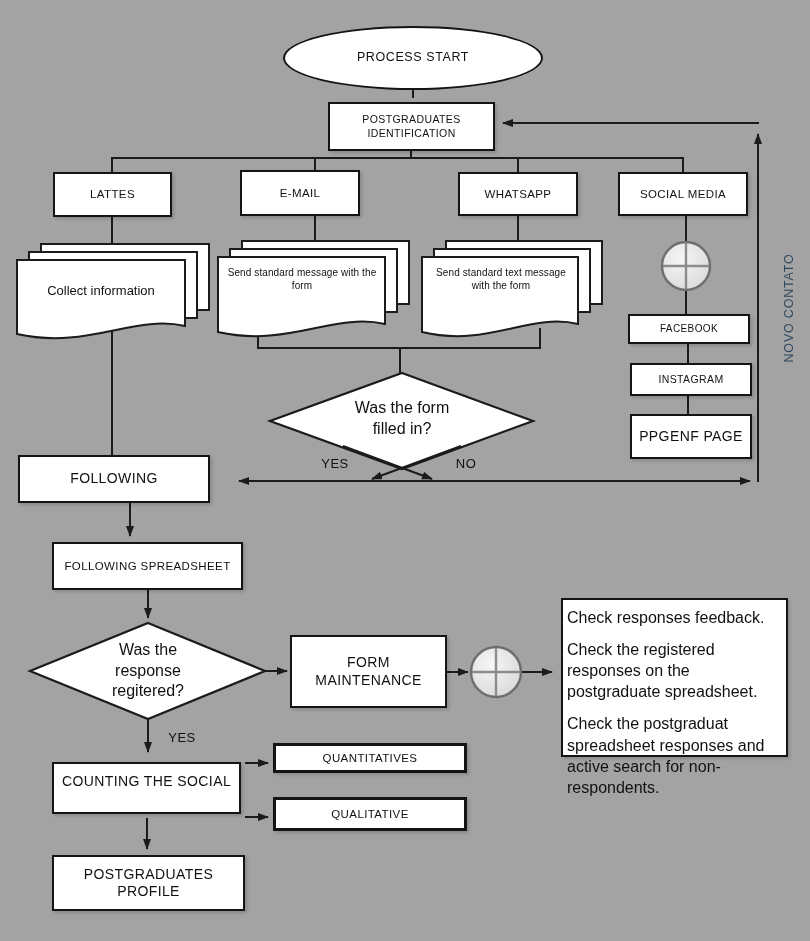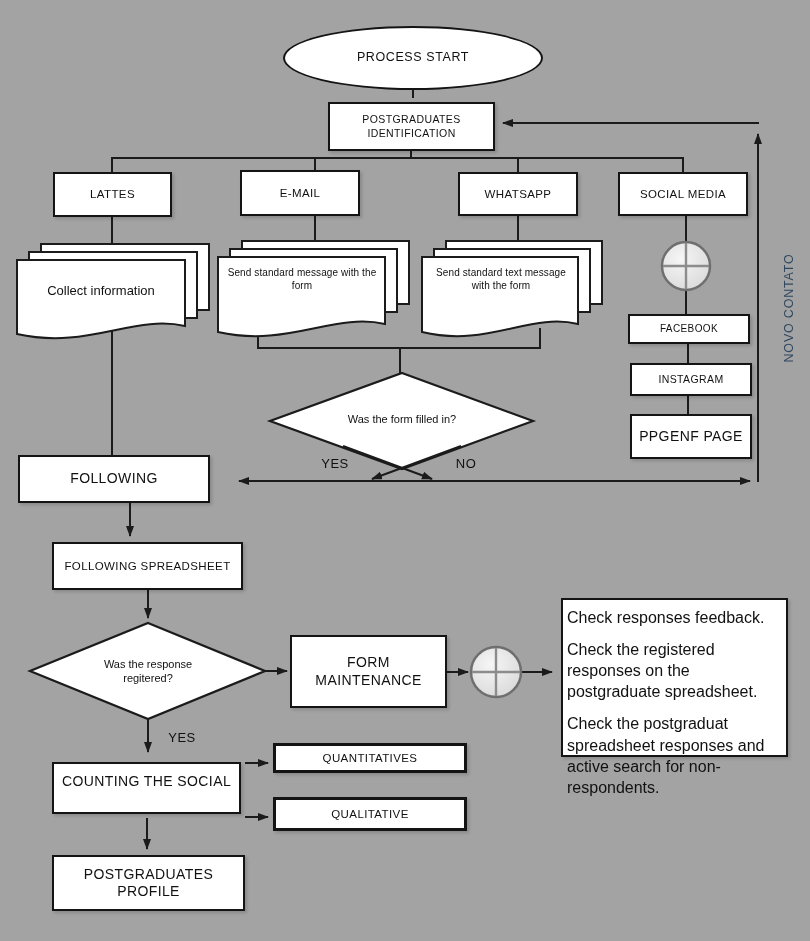--- a/index.html
+++ b/index.html
@@ -18,21 +18,21 @@
     display:flex;align-items:center;justify-content:center;text-align:center;
     font-size:11.5px;letter-spacing:.4px;line-height:1.25;
     box-shadow:2px 2px 3px rgba(0,0,0,.16);
   }
   .ellipse{border-radius:50%;font-size:12.5px;letter-spacing:.6px;box-shadow:none;}
   .freefloat{
     position:absolute;z-index:3;background:transparent;border:none;display:flex;
     align-items:center;justify-content:center;text-align:center;box-shadow:none;
   }
   .doclabel{font-size:10px;line-height:1.35;letter-spacing:.1px;}
-  .dlabel{font-size:11px;line-height:1.3;}
+  .dlabel{font-size:16px;line-height:1.3;}
   .edgelabel{font-size:13px;font-weight:400;letter-spacing:.5px;}
   .notes{
     position:absolute;z-index:2;background:#fff;border:2px solid #141414;
     font-size:16px;line-height:1.32;text-align:left;padding:7px 8px 2px 4px;
     box-shadow:2px 2px 3px rgba(0,0,0,.14);
   }
   .notes p{margin:0 0 11px 0;}
   .vtext{
     position:absolute;z-index:2;transform:rotate(-90deg);
     font-size:12.5px;letter-spacing:.8px;color:#2f4860;font-weight:400;

